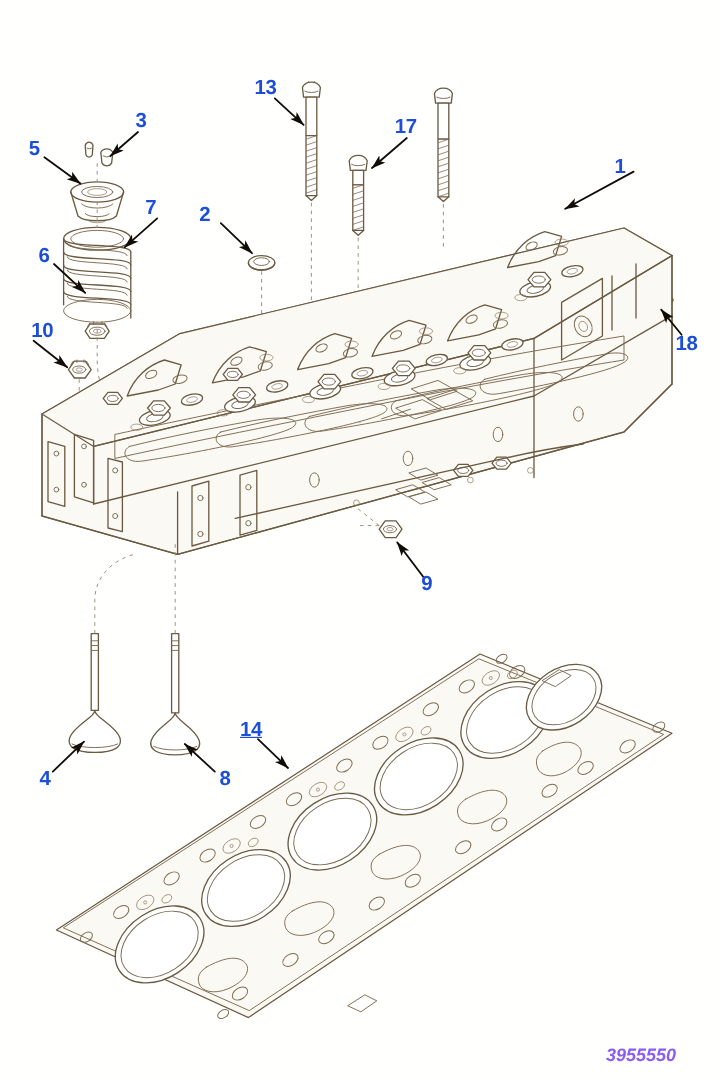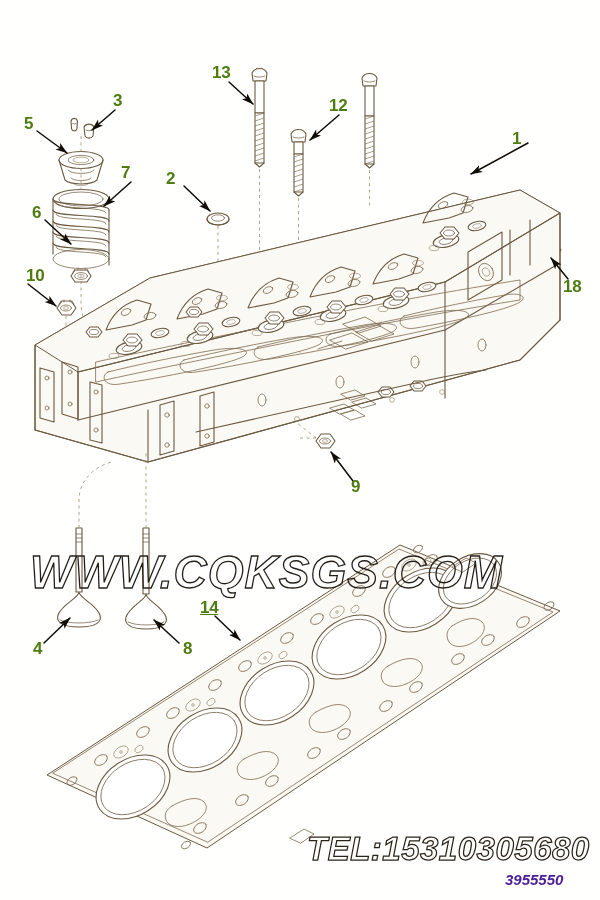--- a/index.html
+++ b/index.html
@@ -20,21 +20,21 @@
     position:absolute;
     left:0; top:0;
     width:600px; height:900px;
   }
   
   .callout{
     position:absolute;
     font-family:"Liberation Sans", sans-serif;
     font-weight:bold;
     font-size:17px;
-    color:#4d7c0f;
+    color:#1d4ed8;
     line-height:1;
     letter-spacing:-0.3px;
     white-space:nowrap;
     user-select:none;
     text-align:center;
   }
   
   .watermark{
     position:absolute;
     font-family:"Liberation Sans", sans-serif;
@@ -64,21 +64,21 @@
     letter-spacing:0.5px;
     -webkit-text-stroke:1.25px #2a2319;
   }
   #partno{
     position:absolute;
     left:505px; top:871px;
     font-family:"Liberation Sans", sans-serif;
     font-weight:bold;
     font-style:italic;
     font-size:15px;
-    color:#4c1d95;
+    color:#8b5cf6;
     letter-spacing:0px;
     user-select:none;
   }
   #corner-noise{
     position:absolute;
     left:8px; top:4px;
     font-family:"Liberation Sans", sans-serif;
     font-size:12px;
     color:#fdfdf5;
     letter-spacing:0.5px;
@@ -513,21 +513,19 @@
   <div class="callout" style="left:166px; top:170px;">2</div>
   <div class="callout" style="left:113px; top:92px;">3</div>
   <div class="callout" style="left:33px;  top:640px;">4</div>
   <div class="callout" style="left:24px;  top:115px;">5</div>
   <div class="callout" style="left:32px;  top:204px;">6</div>
   <div class="callout" style="left:121px; top:164px;">7</div>
   <div class="callout" style="left:183px; top:640px;">8</div>
   <div class="callout" style="left:351px; top:478px;">9</div>
   <div class="callout" style="left:26px;  top:267px;">10</div>
   <div class="callout" style="left:563px; top:278px;">18</div>
-  <div class="callout" style="left:329px; top:97px;">12</div>
+  <div class="callout" style="left:329px; top:97px;">17</div>
   <div class="callout" style="left:212px; top:64px;">13</div>
   <div class="callout" style="left:200px; top:599px;text-decoration:underline;">14</div>
 
-  <div class="watermark" id="wm-url">WWW.CQKSGS.COM</div>
-  <div class="watermark" id="wm-tel1">TEL:15310305680</div>
   <div id="partno">3955550</div>
 
 </div>
 
 </body></html>

